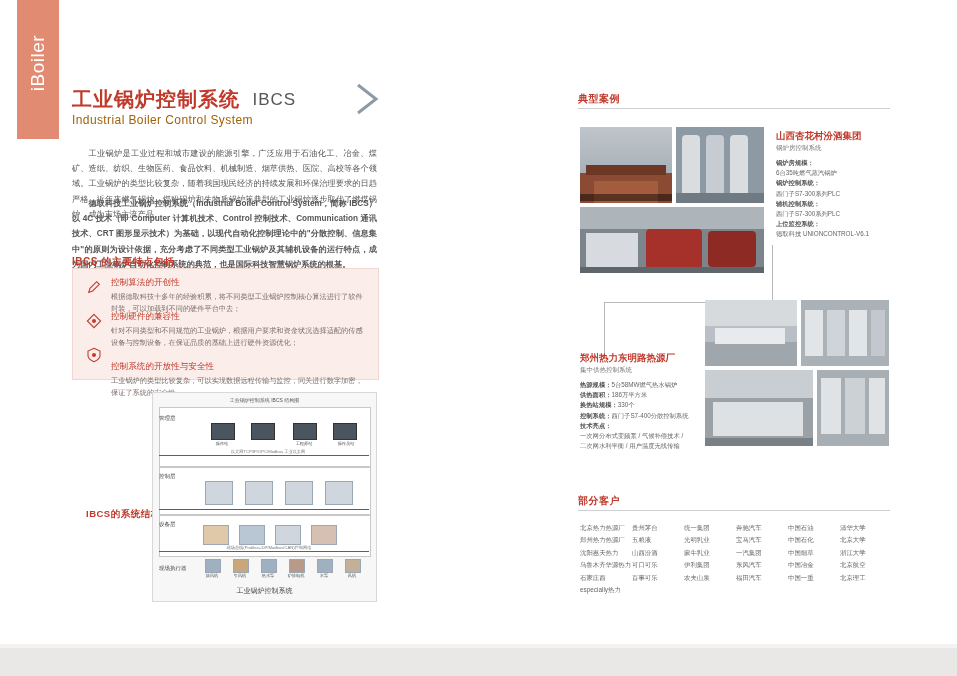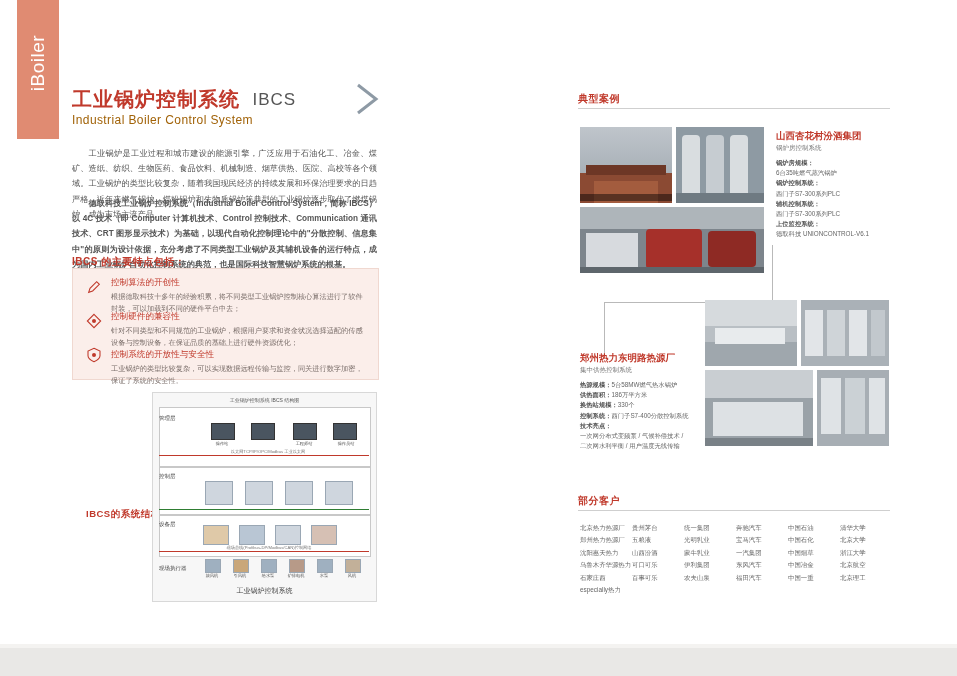--- a/index.html
+++ b/index.html
@@ -56,21 +56,21 @@
     background:#fbeeea;border:1px solid #f0d8d0;
   }
   .feat-item{position:absolute;left:38px;width:256px;}
   .feat-title{font-size:8.6px;color:#c0392b;font-weight:normal;margin-bottom:2px;}
   .feat-text{font-size:7.2px;line-height:1.6;color:#7a6e6a;}
   .feat-icon{
     position:absolute;left:12px;width:18px;height:18px;color:#c0392b;font-size:13px;
     text-align:center;line-height:18px;
   }
   #fi1{top:10px}#fi2{top:44px}#fi3{top:78px}
-  #f1{top:8px}#f2{top:42px}#f3{top:80px}
+  #f1{top:8px}#f2{top:42px}#f3{top:92px}
 
   
   .struct-label{
     position:absolute;left:86px;top:508px;font-size:9.5px;color:#c0392b;font-weight:bold;letter-spacing:.5px;
   }
   
   .diagram{
     position:absolute;left:152px;top:392px;width:223px;height:208px;
     background:#f7f7f7;border:1px solid #d8d8d8;
   }

